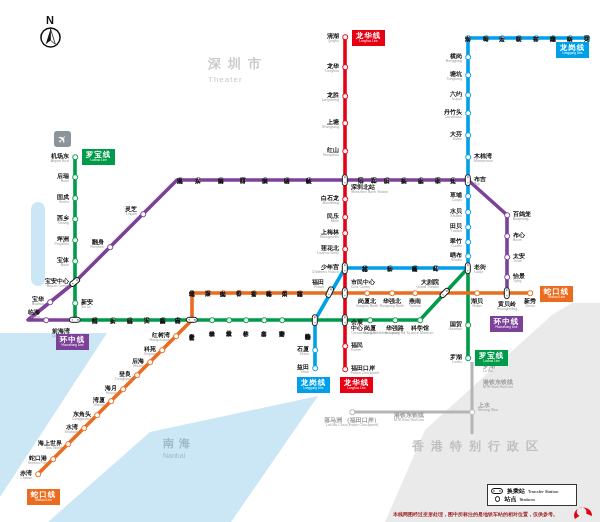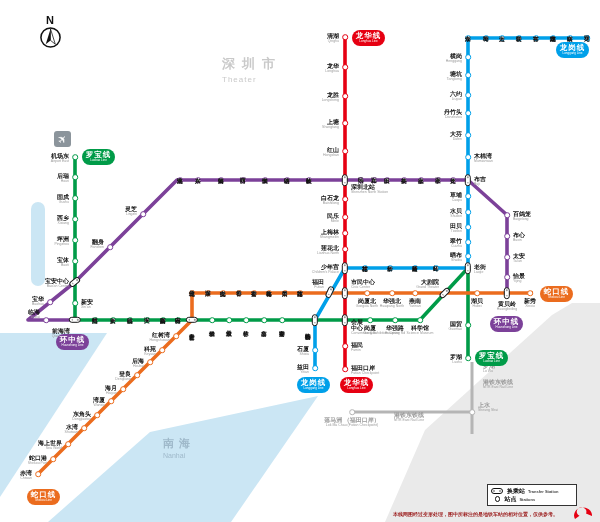--- a/index.html
+++ b/index.html
@@ -18,26 +18,26 @@
   .cap i{width:1.7px;height:1.7px;border-radius:50%;background:#9a9a9a;display:block}
   
   .slab{position:absolute;line-height:1;pointer-events:none}
   .lz{font-weight:bold;font-size:6px;color:#111;white-space:nowrap;line-height:1.05}
   .lz.g{color:#9b9b9b}
   .le{font-size:3.5px;color:#9b9b9b;white-space:nowrap;line-height:1.1;margin-top:0.5px}
   .slab.v{writing-mode:vertical-rl;text-orientation:upright}
   .slab.v .lz{font-size:5.6px;letter-spacing:0.3px}
   .slab.wr .lz{white-space:normal;width:14px;text-align:left}
   
-  .badge{position:absolute;width:33px;height:16px;border-radius:8px;color:#fff;text-align:center;
+  .badge{position:absolute;width:33px;height:16px;border-radius:0;color:#fff;text-align:center;
          box-sizing:border-box;padding-top:2px}
   .bzh{font-size:7.5px;font-weight:bold;letter-spacing:1px;line-height:1.1}
   .ben{font-size:3.2px;line-height:1;transform:scale(.95)}
   
-  .citylabel{position:absolute;left:222px;top:55px;color:#c9c9c9}
+  .citylabel{position:absolute;left:208px;top:55px;color:#c9c9c9}
   .citylabel .c-zh{font-size:13px;font-weight:bold;letter-spacing:7px}
   .citylabel .c-en{font-size:8px;margin-top:2px;letter-spacing:1px}
   .sealabel{position:absolute;left:163px;top:436px;color:#9fb9ca}
   .sealabel .c-zh{font-size:11px;font-weight:bold;letter-spacing:5px}
   .sealabel .c-en{font-size:7px;margin-top:1px}
   .hklabel{position:absolute;left:412px;top:438px;color:#bfbfbf;text-align:left}
   .hklabel .c-zh{font-size:12px;font-weight:bold;letter-spacing:7px}
   .hklabel .c-en{font-size:7.5px;margin-top:3px;letter-spacing:0.2px}
   
   .compass{position:absolute;left:38px;top:14px;width:24px;text-align:center}
@@ -739,20 +739,21 @@
     <div class="c-zh">深圳市</div>
     <div class="c-en">Theater</div>
   </div>
 
   <div class="sealabel">
     <div class="c-zh">南海</div>
     <div class="c-en">Nanhai</div>
   </div>
 
   <div class="hklabel">
+    <div class="c-zh">香港特别行政区</div>
   </div>
 
   <div class="airport">
     <span>✈</span>
   </div>
 
   <div class="legend">
     <div class="lg-row">
       <span class="lg-capsule">
           <i></i>

